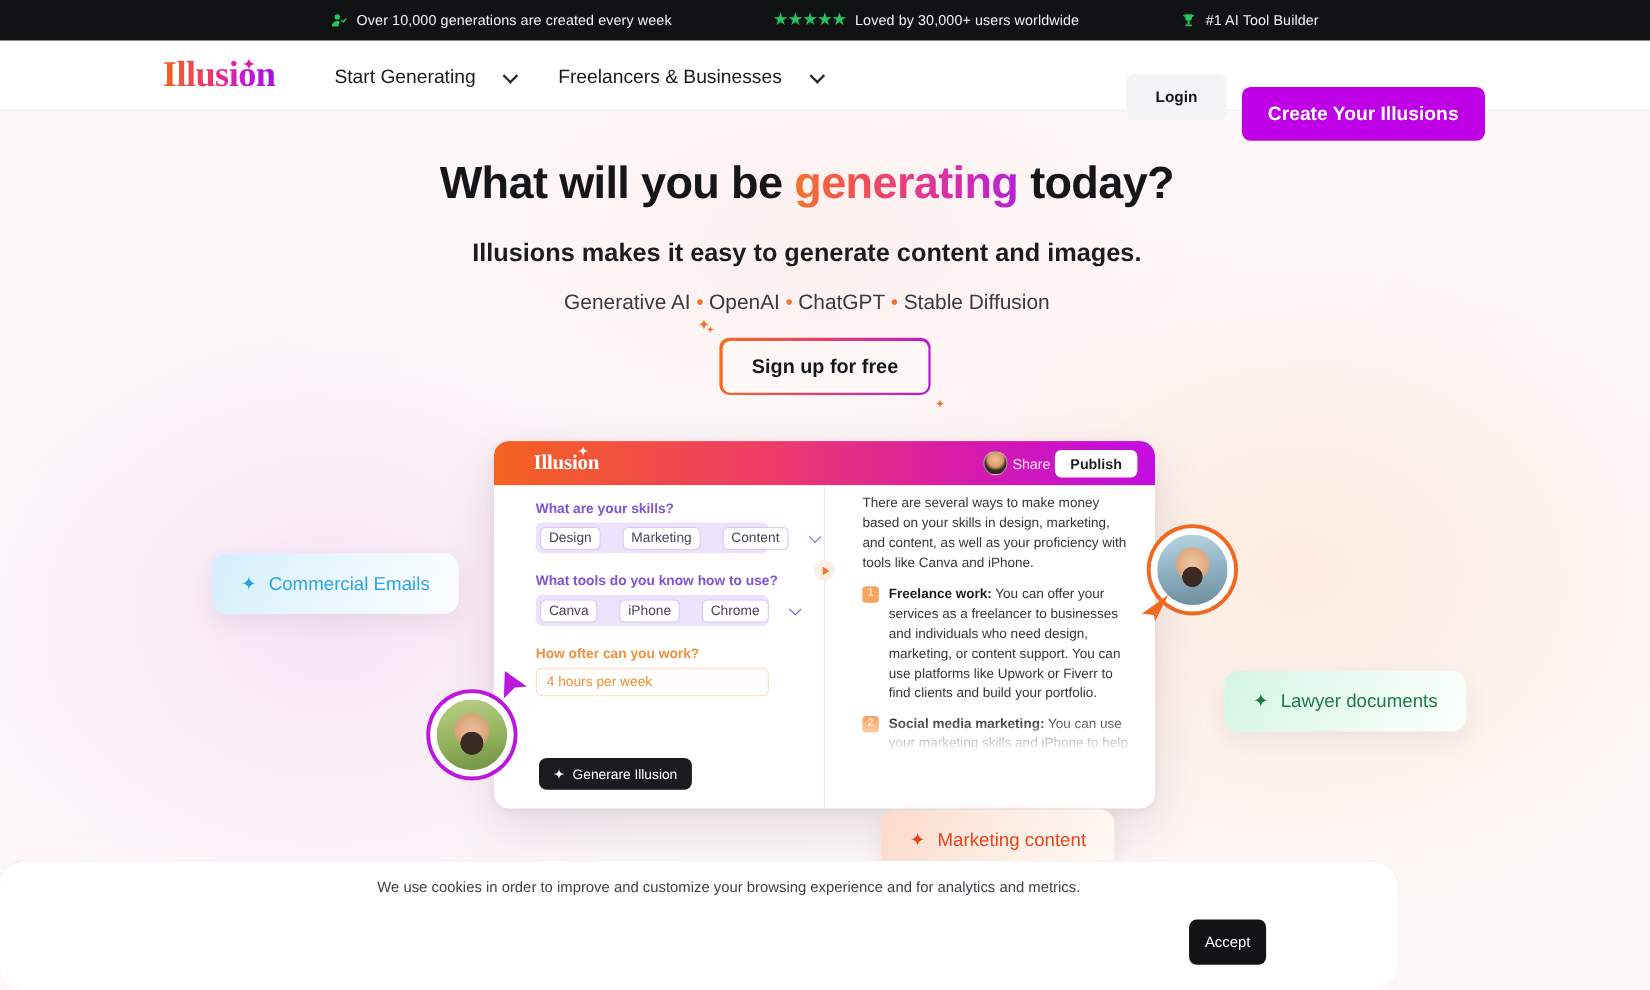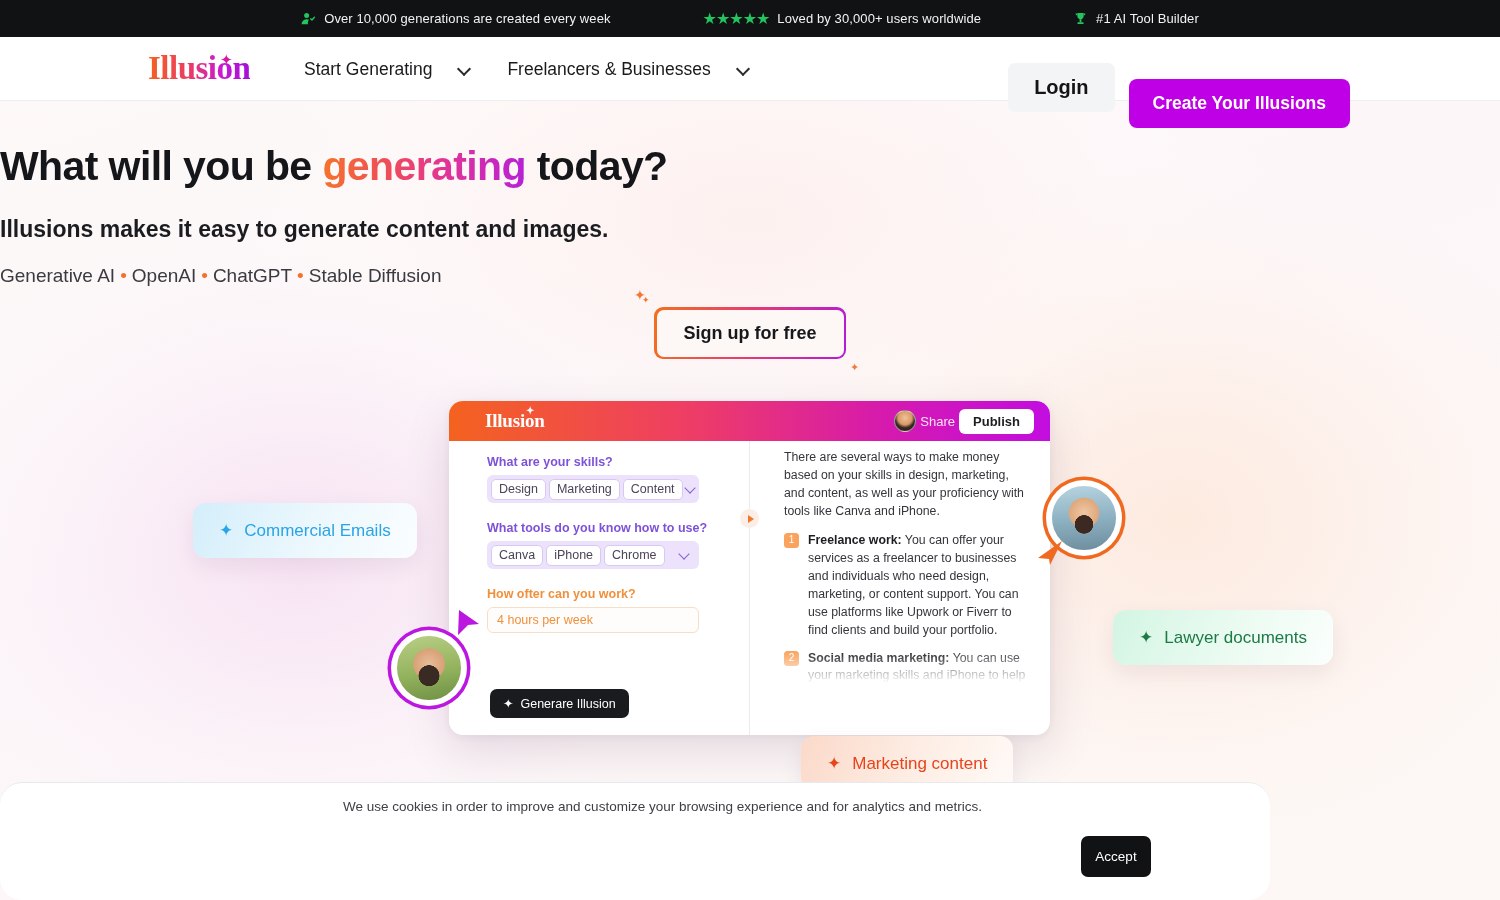--- a/index.html
+++ b/index.html
@@ -114,41 +114,41 @@
     right: 150px; top: 10px;
     display: flex;
     align-items: center;
     gap: 14px;
   }
   .btn-login {
     background: #f3f4f6;
     border: none;
     border-radius: 7px;
     padding: 13px 26px;
-    font-size: 20px;
+    font-size: 14px;
     font-weight: 600;
     color: #141416;
     cursor: pointer;
     font-family: "Liberation Sans", sans-serif;
   }
   .btn-create {
     background: #bf00e6;
     border: none;
     border-radius: 8px;
     padding: 14px 24px;
     font-size: 17.5px;
     font-weight: 600;
     color: #ffffff;
     cursor: pointer;
     font-family: "Liberation Sans", sans-serif;
     margin-top: 32px;
   }
 
   
-  .hero { position: absolute; top: 101px; left: 0; width: 1467px; }
+  .hero { position: absolute; top: 101px; left: 0; width: 1467px; text-align: center; }
   .hero-h1 {
     margin-top: 42px;
     font-size: 41px;
     font-weight: 700;
     color: #15161a;
     letter-spacing: -0.6px;
   }
   .grad-word {
     background: linear-gradient(90deg, #f5732c 0%, #ef4f55 30%, #e0339a 62%, #b521d6 100%);
     -webkit-background-clip: text;
@@ -293,21 +293,21 @@
     margin-bottom: 6px;
   }
   .field-label.orange { color: #f0903c; }
   .chip-row {
     display: flex;
     align-items: center;
     background: #ece2fb;
     border-radius: 6px;
     padding: 3.5px 4px;
     width: 212px;
-    gap: 3px;
+    gap: 20px;
     margin-bottom: 18px;
   }
   .chip {
     background: #ffffff;
     border: 1px solid #d8c9f4;
     border-radius: 5px;
     padding: 2.5px 7px;
     font-size: 12.5px;
     color: #4c4458;
     white-space: nowrap;

